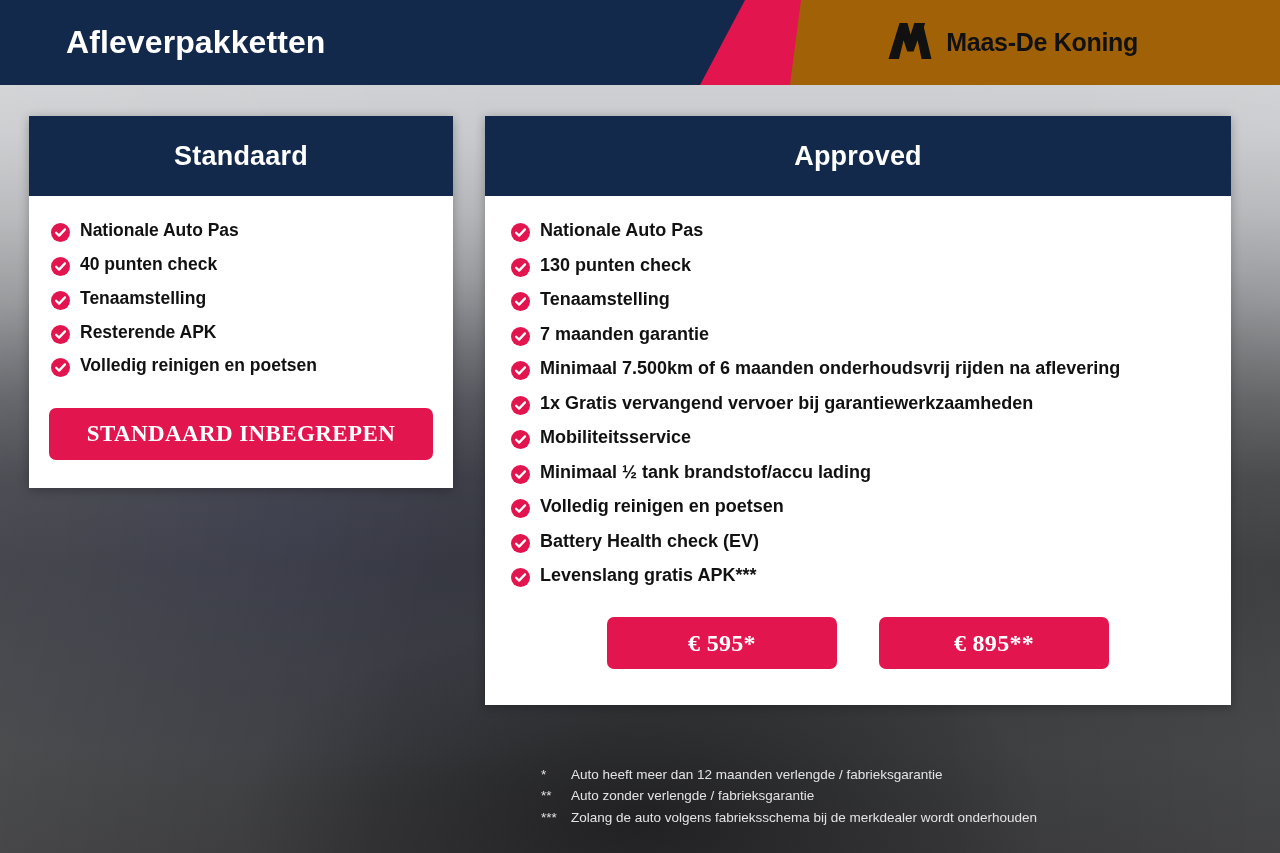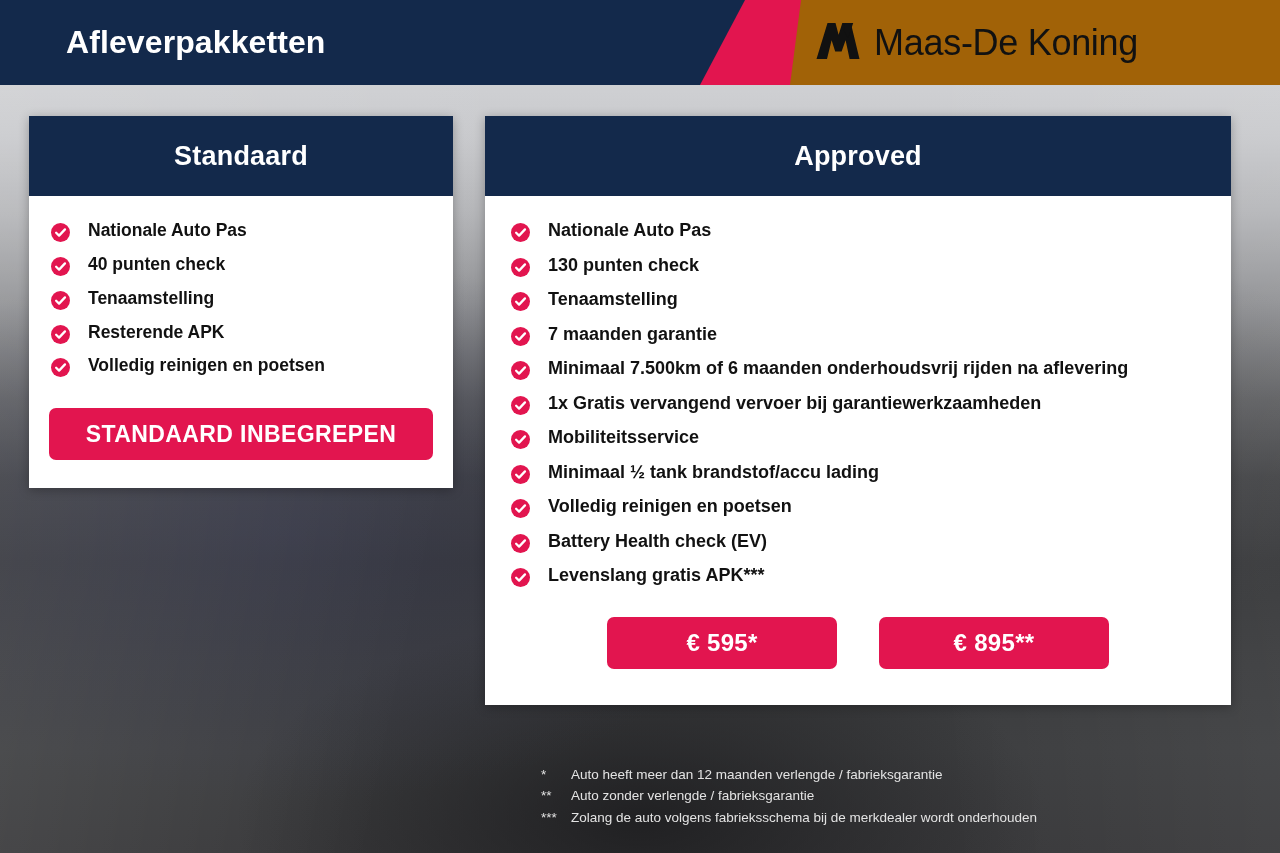--- a/index.html
+++ b/index.html
@@ -92,22 +92,22 @@
     right: 142px;
     top: 0;
     height: 85px;
     display: flex;
     align-items: center;
     gap: 13px;
   }
   #brand-mark { display: block; }
   #brand-name {
     color: #111111;
-    font-size: 36px;
-    font-weight: normal;
+    font-size: 25px;
+    font-weight: bold;
     letter-spacing: -0.3px;
     white-space: nowrap;
   }
 
   
   .card {
     position: absolute;
     z-index: 4;
     background: #ffffff;
     box-shadow: 0 2px 10px rgba(0,0,0,0.28);
@@ -128,21 +128,21 @@
     font-weight: bold;
     letter-spacing: 0.2px;
   }
 
   .card-body { padding: 22px 0 0 0; }
 
   .feature-list { list-style: none; }
   .feature-item {
     display: flex;
     align-items: flex-start;
-    gap: 18px;
+    gap: 10px;
     padding: 0 5px 0 22px;
     margin-bottom: 9px;
   }
   .feature-item .check {
     flex: 0 0 auto;
     width: 19px;
     height: 19px;
     margin-top: 5px;
   }
   .feature-text {
@@ -153,21 +153,21 @@
   }
   #card-approved .feature-text { font-size: 18px; }
   #card-approved .feature-item { padding-left: 26px; margin-bottom: 9px; }
 
   
   .pill {
     background: #e2154f;
     color: #ffffff;
     border: none;
     border-radius: 7px;
-    font-family: Liberation Sans, sans-serif;
+    font-family: Liberation Serif, serif;
     font-weight: bold;
     text-align: center;
     cursor: pointer;
   }
   #btn-standaard {
     display: block;
     margin: 30px 20px 28px 20px;
     width: 384px;
     height: 52px;
     font-size: 23px;

